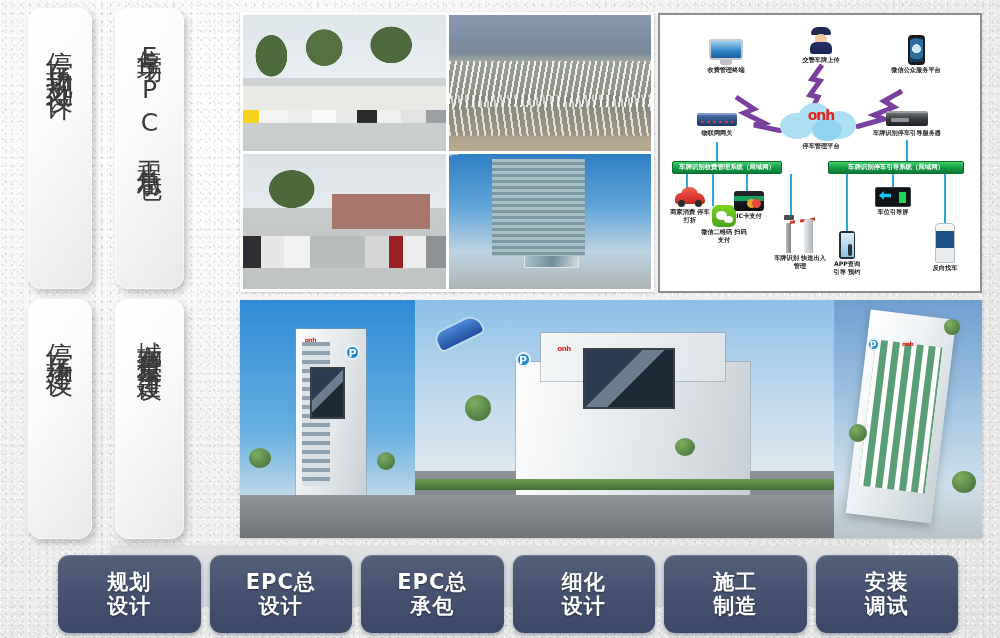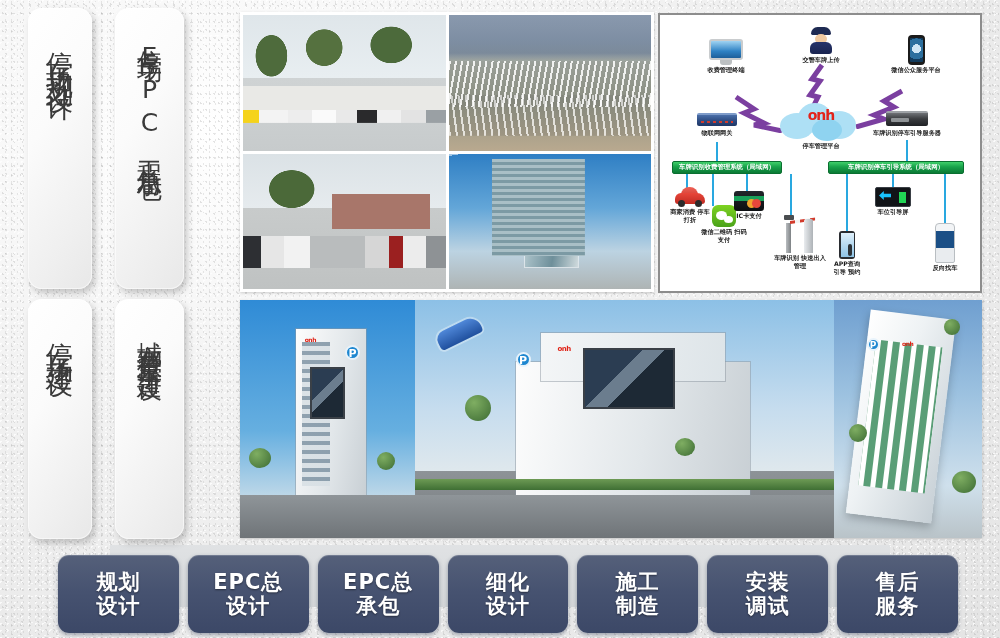--- a/index.html
+++ b/index.html
@@ -697,19 +697,15 @@
       <span class="l2">设计</span>
     </div>
     <div class="pbtn">
       <span class="l1">施工</span>
       <span class="l2">制造</span>
     </div>
     <div class="pbtn">
       <span class="l1">安装</span>
       <span class="l2">调试</span>
     </div>
-    <div class="pbtn">
-      <span class="l1">售后</span>
-      <span class="l2">服务</span>
-    </div>
   </div>
 
 </div>
 
 </body></html>

